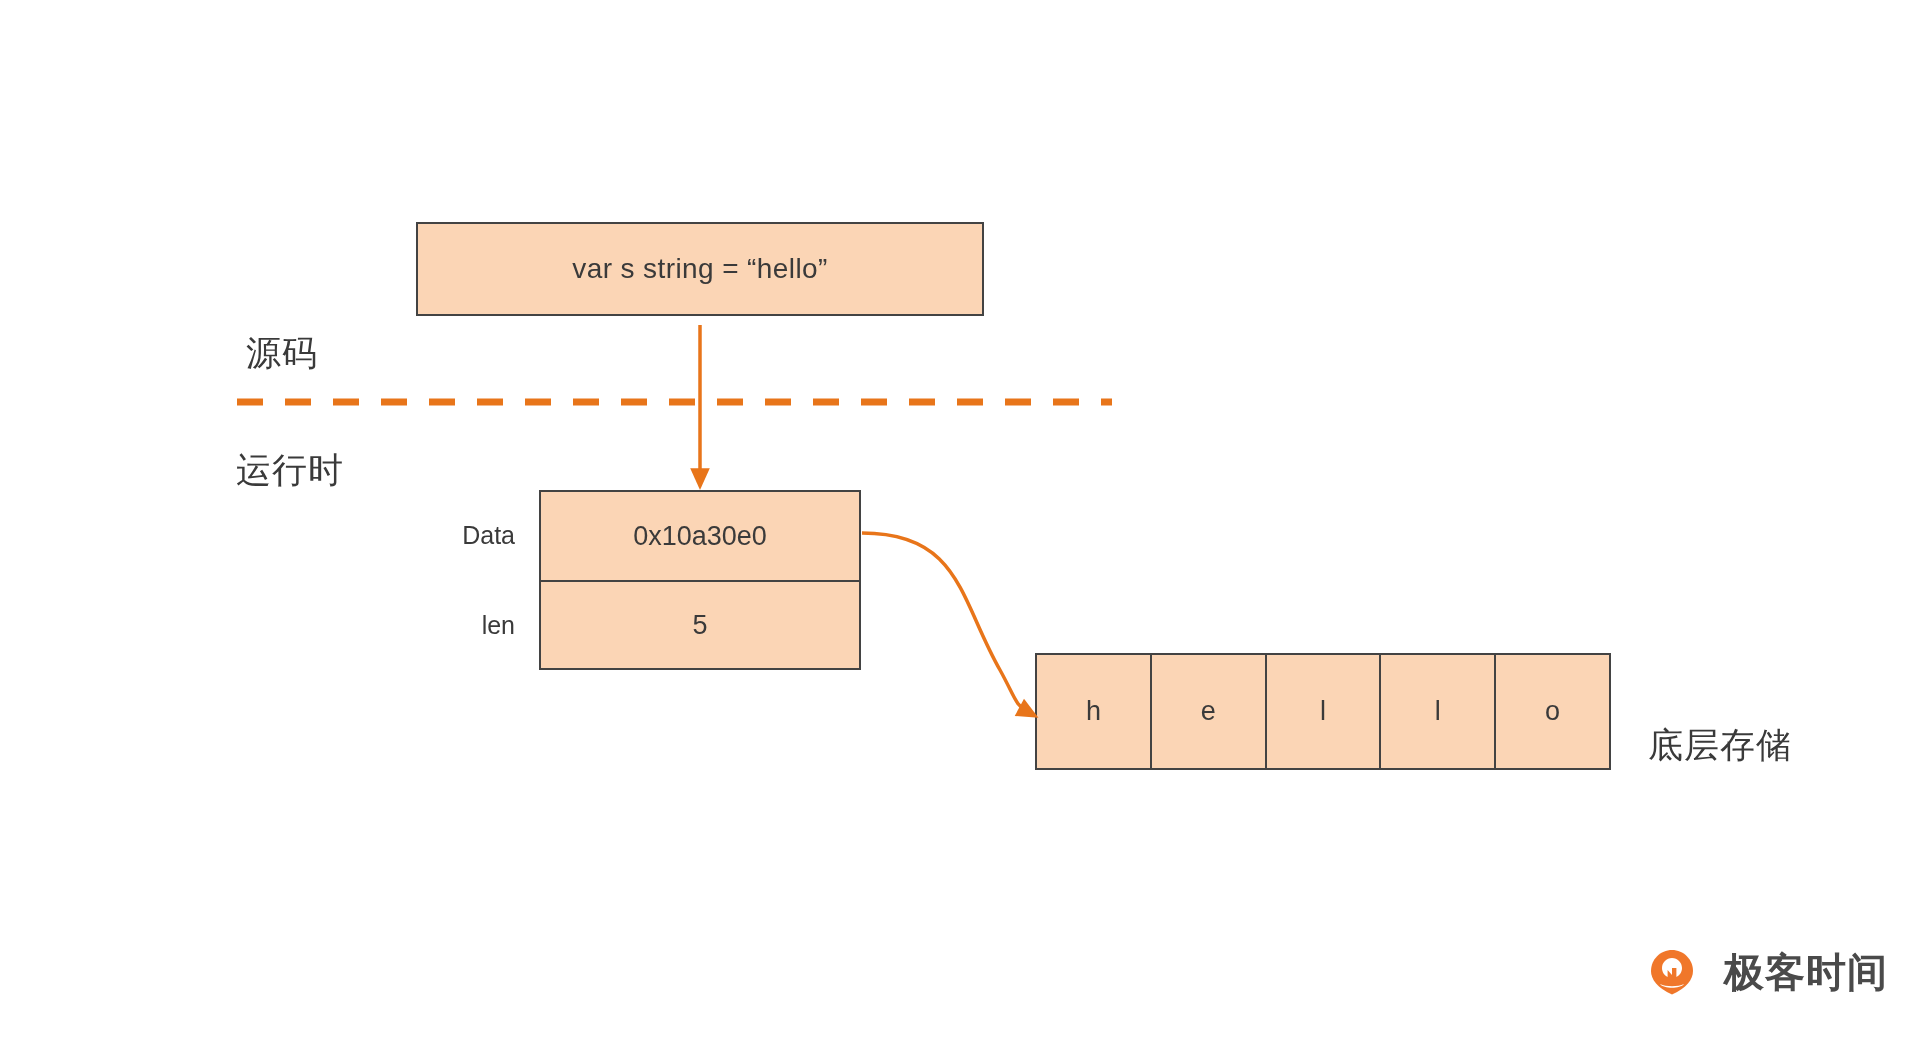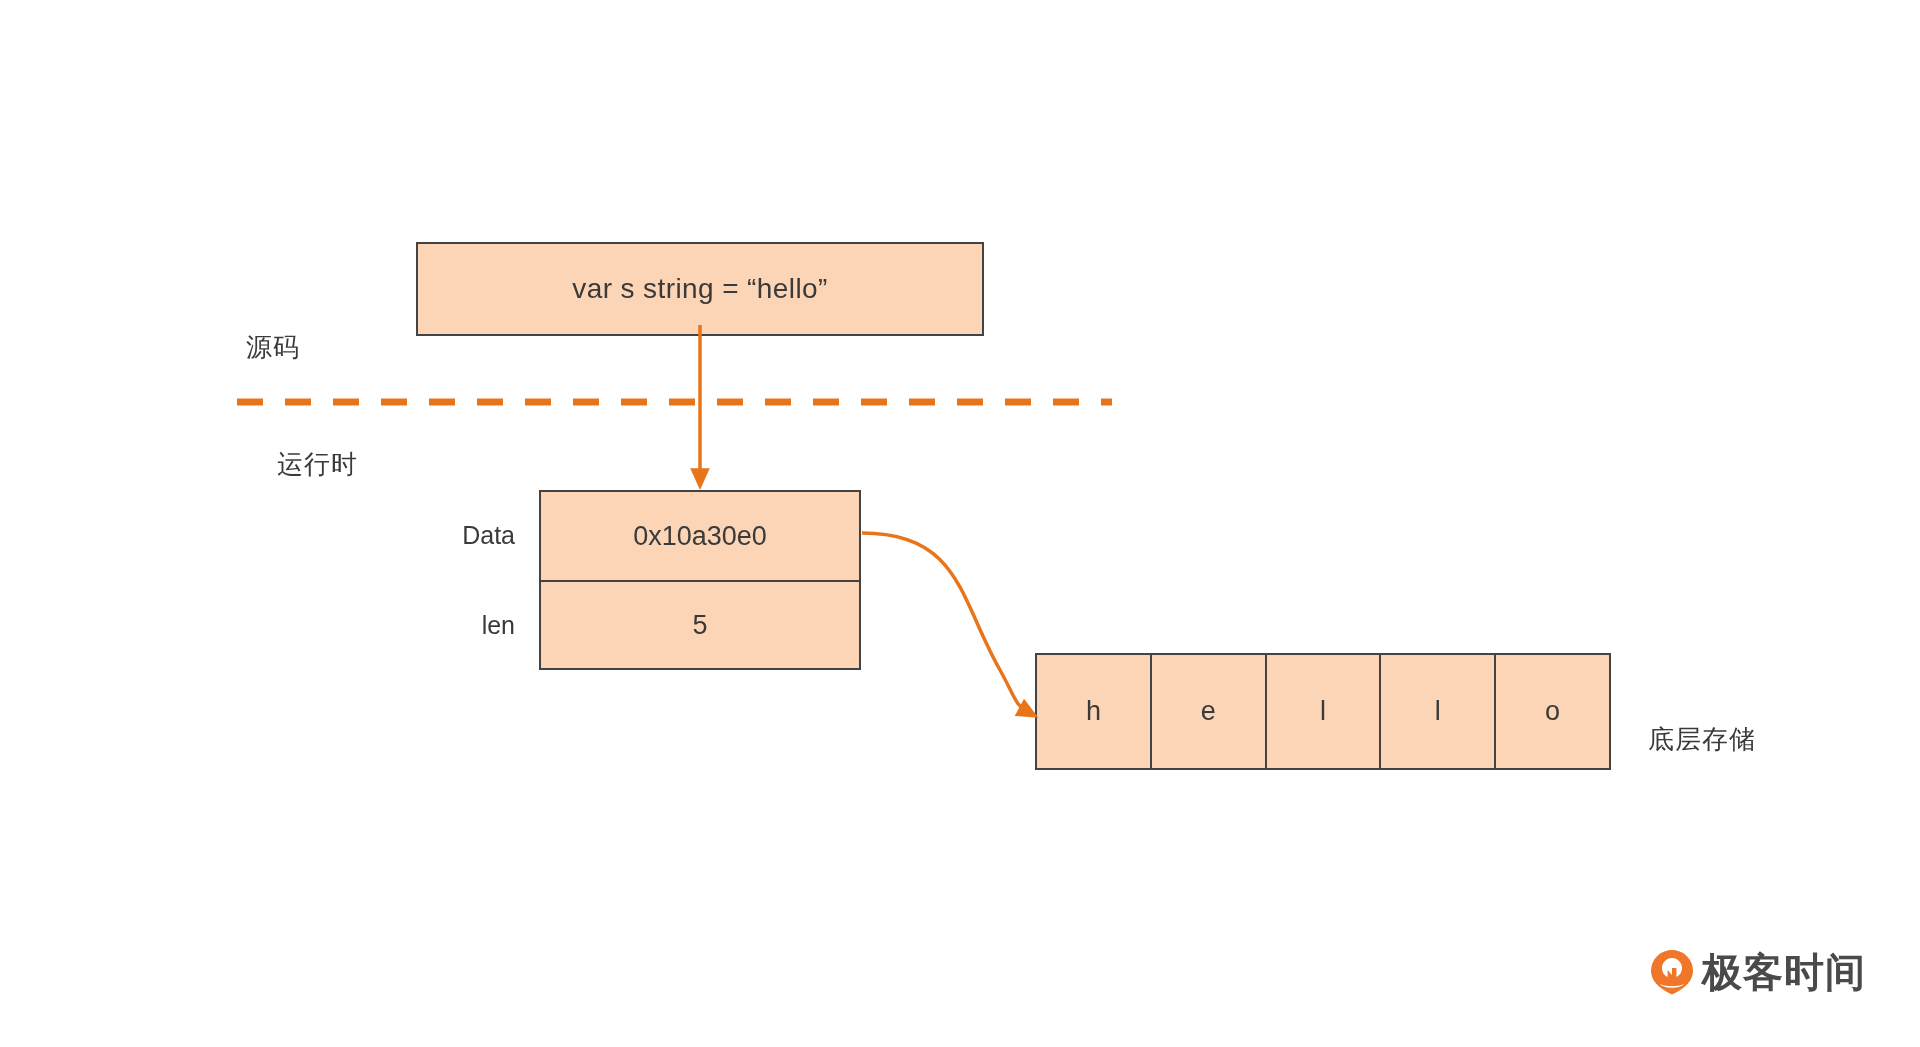--- a/index.html
+++ b/index.html
@@ -30,21 +30,20 @@
     position: absolute;
     background: #fbd5b5;
     border: 2px solid #434343;
     box-sizing: border-box;
     display: flex;
     align-items: center;
     justify-content: center;
     font-size: 27px;
     color: #3a3a3a;
     letter-spacing: 0.4px;
-    margin-top: 20px;
   }
 
   
   #source-box {
     left: 416px;
     top: 222px;
     width: 568px;
     height: 94px;
     font-size: 28px;
   }
@@ -106,47 +105,47 @@
     font-size: 27px;
     color: #3a3a3a;
     border-right: 2px solid #434343;
     box-sizing: border-box;
   }
   .byte-cell:last-child { border-right: none; }
 
   
   .annotation {
     position: absolute;
-    font-size: 26px;
+    font-size: 35px;
     color: #3a3a3a;
     white-space: nowrap;
     letter-spacing: 1px;
   }
   #ann-source  { left: 246px; top: 330px; }
-  #ann-runtime { left: 236px; top: 447px; margin-left: 41px; }
+  #ann-runtime { left: 236px; top: 447px; }
   #ann-storage { left: 1648px; top: 694px; margin-top: 28px; }
 
   
   #overlay {
     position: absolute;
     left: 0;
     top: 0;
     width: 1920px;
     height: 1047px;
     pointer-events: none;
   }
 
   
   #brand-logo {
     position: absolute;
     left: 1648px;
     top: 948px;
     display: flex;
     align-items: center;
-    gap: 6px;
+    gap: 28px;
   }
   #brand-mark {
     width: 48px;
     height: 48px;
     position: relative;
   }
   #brand-text {
     font-size: 40px;
     font-weight: bold;
     color: #4a4a4a;

